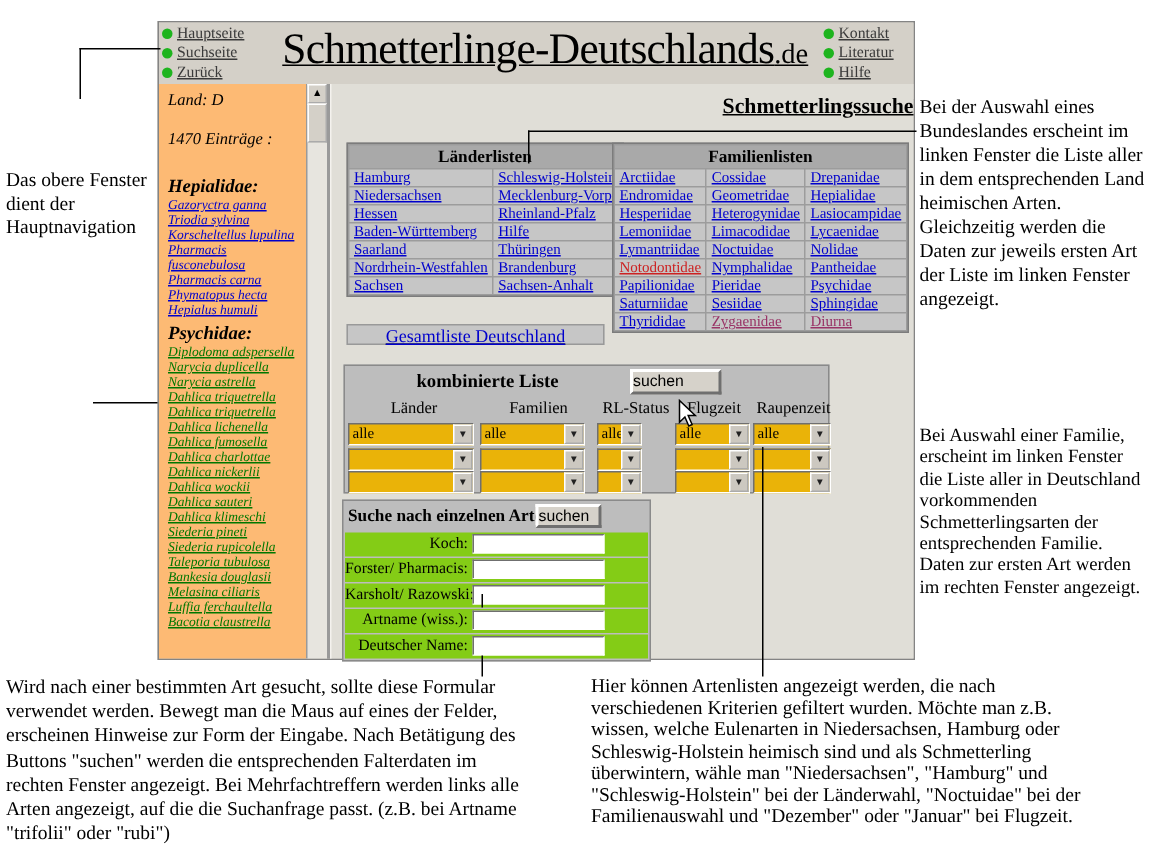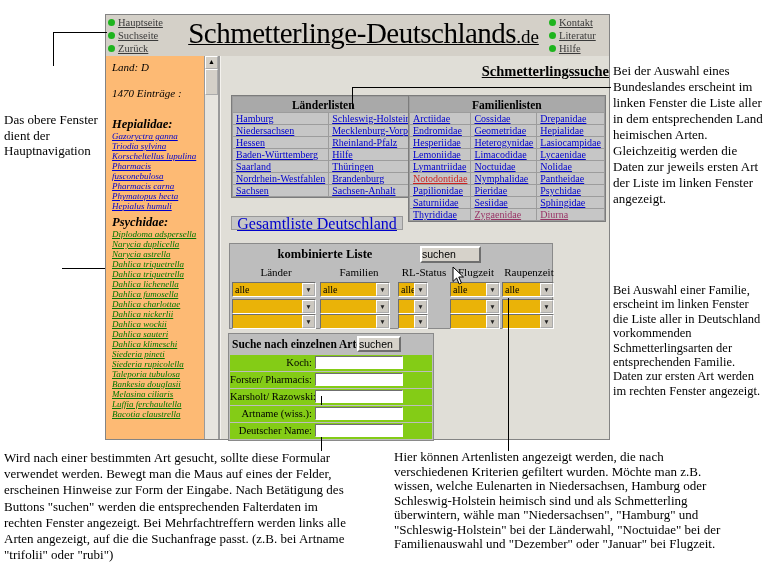--- a/index.html
+++ b/index.html
@@ -39,21 +39,21 @@
                font-size:14.5px;font-weight:bold;text-decoration:underline;}
 
   table.tbl{position:absolute;border-collapse:separate;border-spacing:1px;background:#9c9c9c;
             border:1px solid #7c7c7c;}
   table.tbl th{background:#a9a9a9;font-size:11.5px;font-weight:bold;padding:1px 2px;height:13px;}
   table.tbl td{background:#c6c6c6;font-size:10px;padding:0 3px;height:11px;white-space:nowrap;}
   .lnk{color:var(--blue,#0000cc);text-decoration:underline;cursor:pointer;}
   #laender{left:10px;top:39px;width:172px;}
   #familien{left:187px;top:39px;width:195px;}
   #gesamt{position:absolute;left:10px;top:160px;width:172px;background:#c6c6c6;border:1px solid #999;
-          text-align:center;font-size:16px;height:14px;line-height:14px;box-sizing:border-box;text-decoration:underline;}
+          text-align:center;font-size:12px;height:14px;line-height:14px;box-sizing:border-box;text-decoration:underline;}
 
   #komb{position:absolute;left:8px;top:187px;width:324px;height:86px;background:#bdbdbd;
         border:1px solid #8a8a8a;box-sizing:border-box;}
   .komb-title{position:absolute;left:0;top:3px;width:190px;text-align:center;font-weight:bold;font-size:12.5px;}
   .btn{position:absolute;background:#d6d2ca;border-top:2px solid #fff;border-left:2px solid #fff;
        border-right:2px solid #6f6f6f;border-bottom:2px solid #6f6f6f;
        font-family:"Liberation Sans", "DejaVu Sans", sans-serif;font-size:10.5px;text-align:left;
        cursor:pointer;box-sizing:border-box;line-height:12px;}
   #komb-btn{left:190px;top:2px;width:61px;height:17px;}
   .komb-heads{position:absolute;top:22px;left:2px;display:grid;grid-template-columns:88px 78px 52px 52px 54px;

